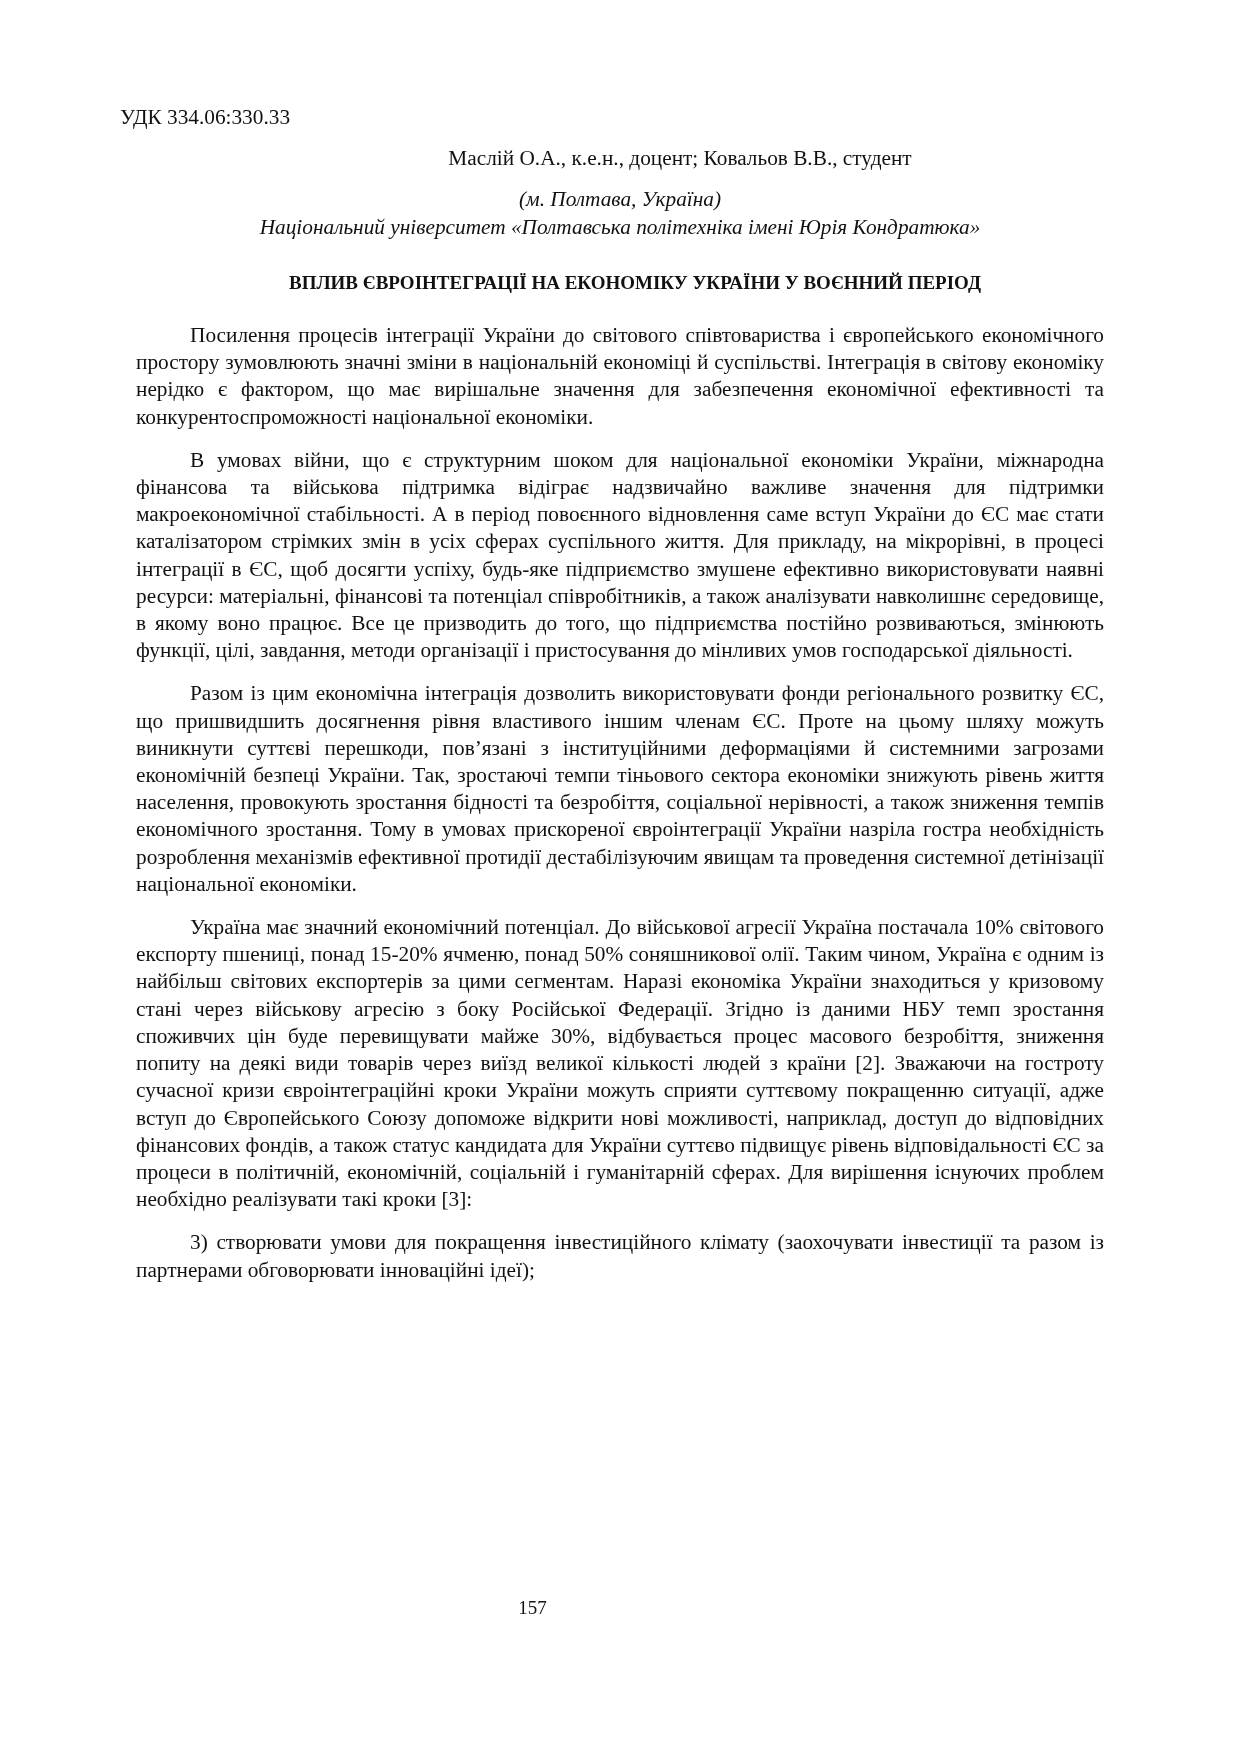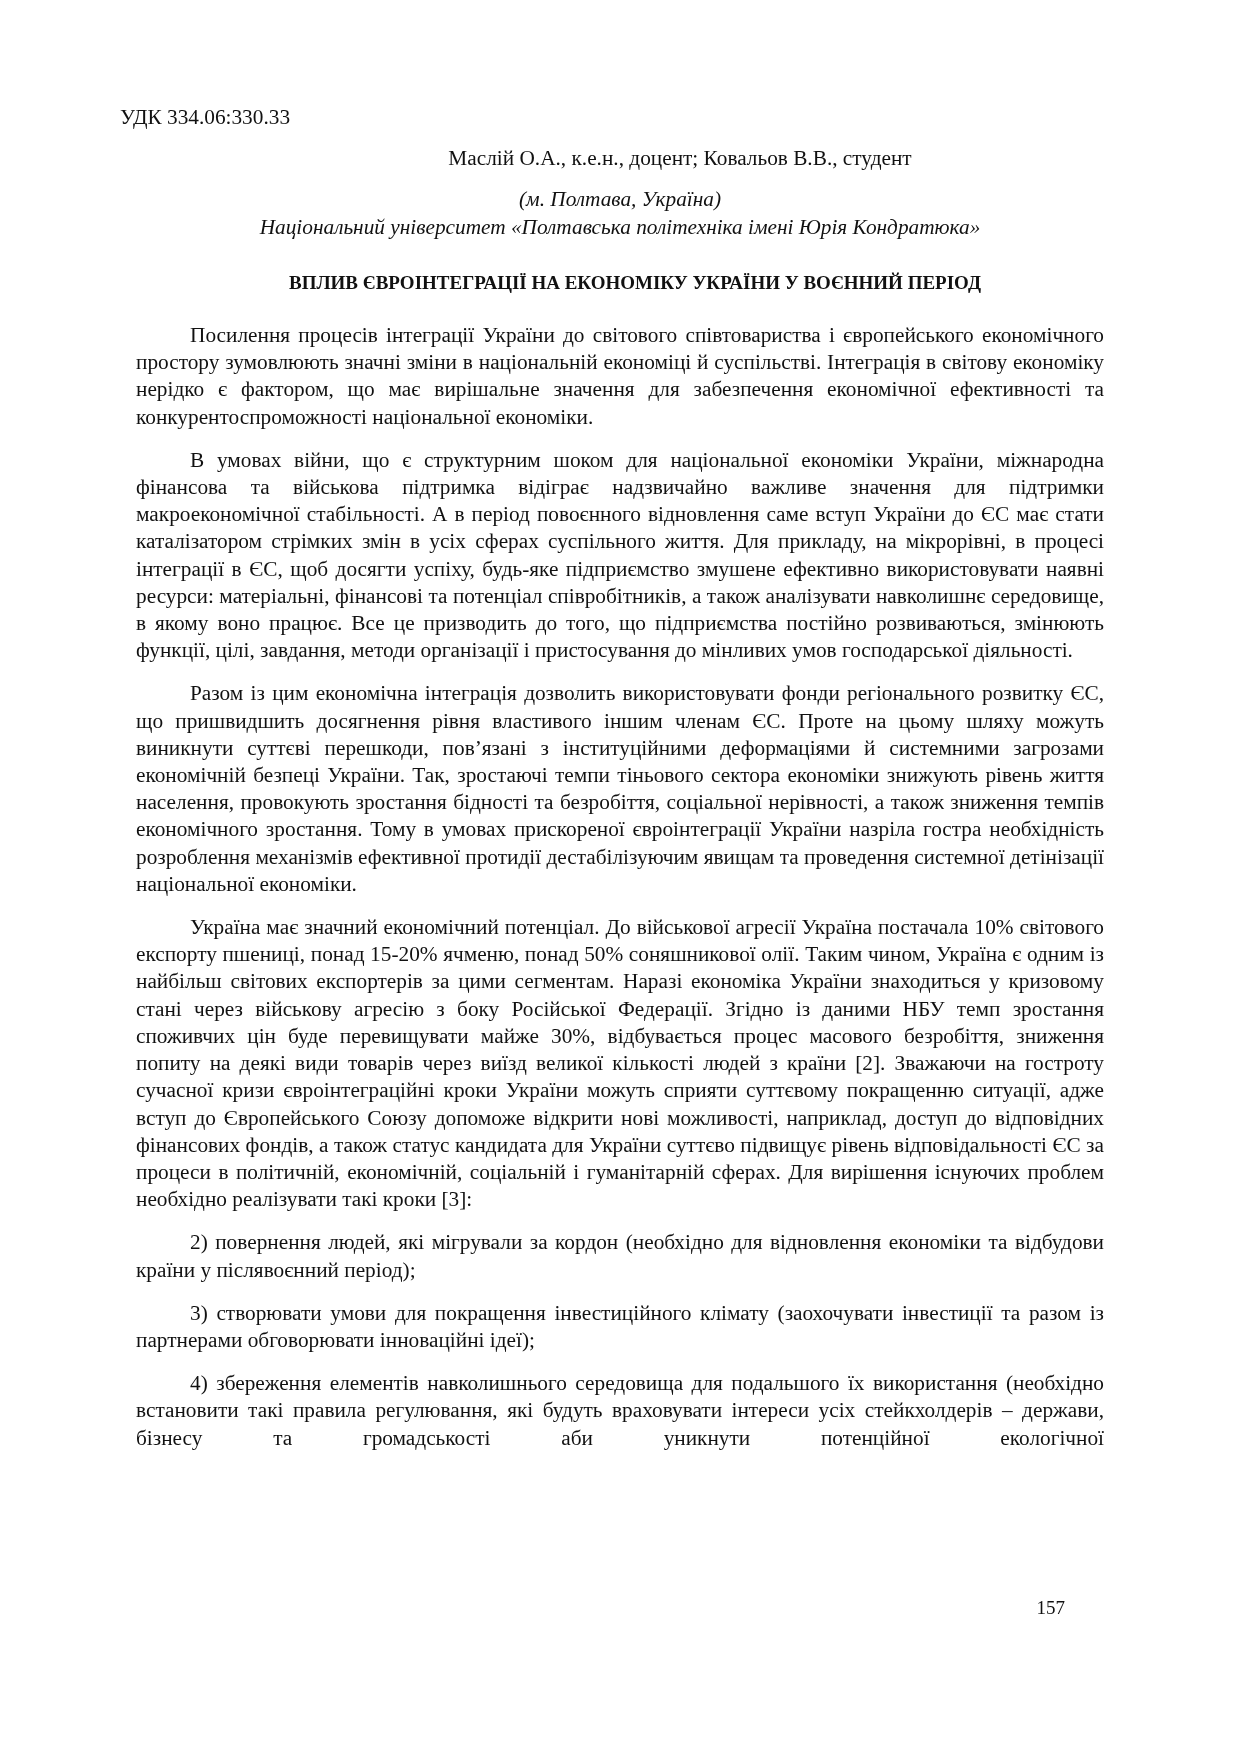--- a/index.html
+++ b/index.html
@@ -11,38 +11,36 @@
   }
   .udk { margin: 0; }
   .authors { text-align: center; margin: 14px; padding-left: 120px; }
   .affil { text-align: center; margin: 0; font-style: italic; }
   .title {
     text-align: center; font-weight: bold; margin: 28px 0 26px 0;
     font-size: 19px; padding-left: 30px;
   }
   .para { text-align: justify; text-indent: 54px; margin: 16px; text-align-last: left; }
   .footer {
-    position: absolute; top: 1597px; left: 0; width: 1065px; text-align: right;
+    position: absolute; top: 1597px; left: 0; width: 1065px; text-align: center;
     font-family: "Liberation Serif", "DejaVu Serif", serif; font-size: 19px; color: #111;
   }
 </style>
 </head>
 <body>
 
 <div class="page">
   <p class="udk">УДК 334.06:330.33</p>
   <p class="authors">Маслій О.А., к.е.н., доцент; Ковальов В.В., студент</p>
   <p class="affil">(м. Полтава, Україна)</p>
   <p class="affil">Національний університет «Полтавська політехніка імені Юрія Кондратюка»</p>
 
   <h1 class="title">ВПЛИВ ЄВРОІНТЕГРАЦІЇ НА ЕКОНОМІКУ УКРАЇНИ У ВОЄННИЙ ПЕРІОД</h1>
 
   <p class="para">Посилення процесів інтеграції України до світового співтовариства і європейського економічного простору зумовлюють значні зміни в національній економіці й суспільстві. Інтеграція в світову економіку нерідко є фактором, що має вирішальне значення для забезпечення економічної ефективності та конкурентоспроможності національної економіки.</p>
   <p class="para">В умовах війни, що є структурним шоком для національної економіки України, міжнародна фінансова та військова підтримка відіграє надзвичайно важливе значення для підтримки макроекономічної стабільності. А в період повоєнного відновлення саме вступ України до ЄС має стати каталізатором стрімких змін в усіх сферах суспільного життя. Для прикладу, на мікрорівні, в процесі інтеграції в ЄС, щоб досягти успіху, будь-яке підприємство змушене ефективно використовувати наявні ресурси: матеріальні, фінансові та потенціал співробітників, а також аналізувати навколишнє середовище, в якому воно працює. Все це призводить до того, що підприємства постійно розвиваються, змінюють функції, цілі, завдання, методи організації і пристосування до мінливих умов господарської діяльності.</p>
   <p class="para">Разом із цим економічна інтеграція дозволить використовувати фонди регіонального розвитку ЄС, що пришвидшить досягнення рівня властивого іншим членам ЄС. Проте на цьому шляху можуть виникнути суттєві перешкоди, пов’язані з інституційними деформаціями й системними загрозами економічній безпеці України. Так, зростаючі темпи тіньового сектора економіки знижують рівень життя населення, провокують зростання бідності та безробіття, соціальної нерівності, а також зниження темпів економічного зростання. Тому в умовах прискореної євроінтеграції України назріла гостра необхідність розроблення механізмів ефективної протидії дестабілізуючим явищам та проведення системної детінізації національної економіки.</p>
   <p class="para">Україна має значний економічний потенціал. До військової агресії Україна постачала 10% світового експорту пшениці, понад 15-20% ячменю, понад 50% соняшникової олії. Таким чином, Україна є одним із найбільш світових експортерів за цими сегментам. Наразі економіка України знаходиться у кризовому стані через військову агресію з боку Російської Федерації. Згідно із даними НБУ темп зростання споживчих цін буде перевищувати майже 30%, відбувається процес масового безробіття, зниження попиту на деякі види товарів через виїзд великої кількості людей з країни [2]. Зважаючи на гостроту сучасної кризи євроінтеграційні кроки України можуть сприяти суттєвому покращенню ситуації, адже вступ до Європейського Союзу допоможе відкрити нові можливості, наприклад, доступ до відповідних фінансових фондів, а також статус кандидата для України суттєво підвищує рівень відповідальності ЄС за процеси в політичній, економічній, соціальній і гуманітарній сферах. Для вирішення існуючих проблем необхідно реалізувати такі кроки [3]:</p>
 
-  <p class="para">2) повернення людей, які мігрували за кордон (необхідно для відновлення економіки та відбудови країни у післявоєнний період);</p>
   <p class="para">3) створювати умови для покращення інвестиційного клімату (заохочувати інвестиції та разом із партнерами обговорювати інноваційні ідеї);</p>
-  <p class="para" style="text-align-last: justify;">4) збереження елементів навколишнього середовища для подальшого їх використання (необхідно встановити такі правила регулювання, які будуть враховувати інтереси усіх стейкхолдерів – держави, бізнесу та громадськості аби уникнути потенційної екологічної</p>
 </div>
 
 <div class="footer">157</div>
 
 </body></html>

